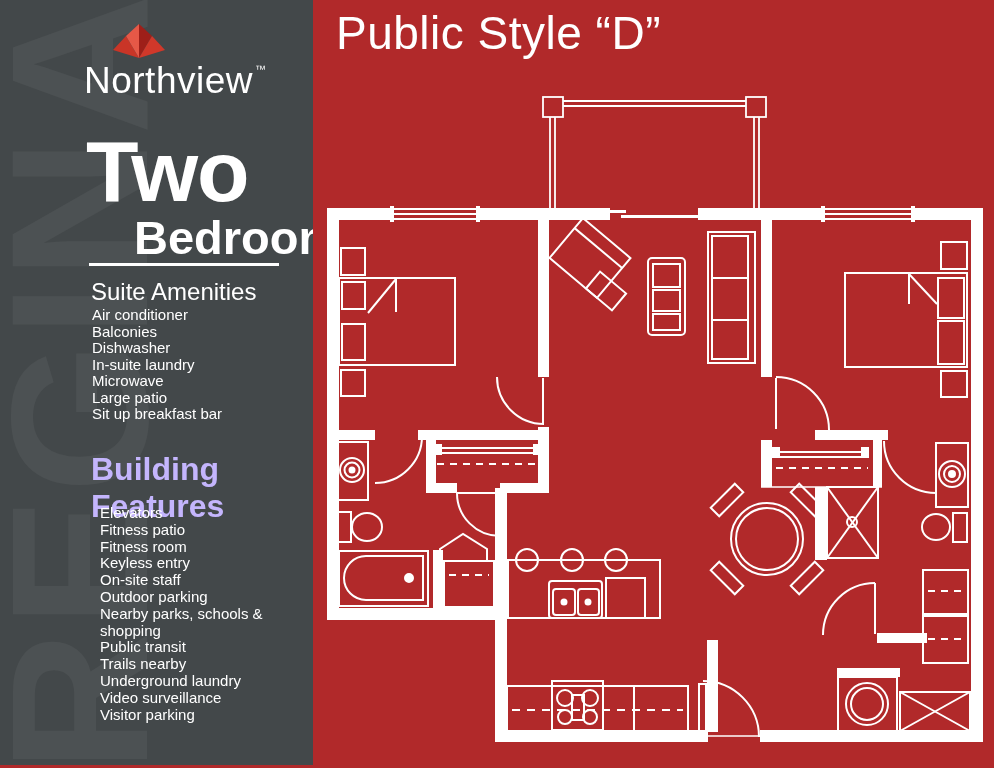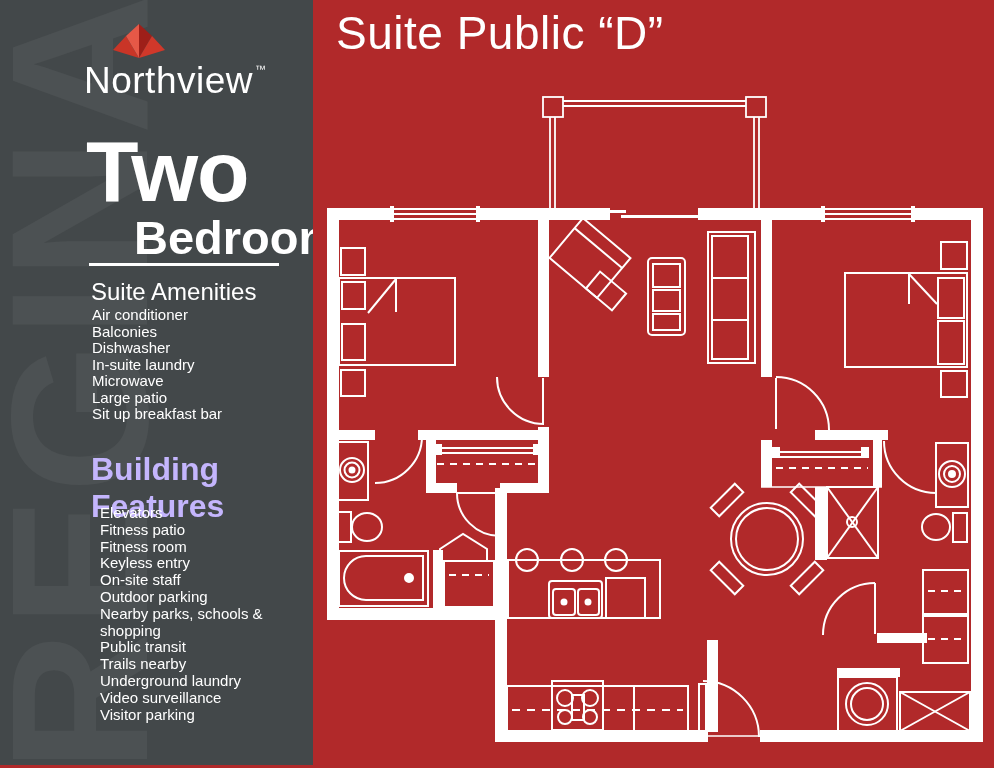--- a/index.html
+++ b/index.html
@@ -101,21 +101,21 @@
       <li>Outdoor parking</li>
       <li>Nearby parks, schools &amp; shopping</li>
       <li>Public transit</li>
       <li>Trails nearby</li>
       <li>Underground laundry</li>
       <li>Video surveillance</li>
       <li>Visitor parking</li>
     </ul>
 </div>
 
-<div class="plan-title">Suite Public “D”</div>
+<div class="plan-title">Public Style “D”</div>
 
 <svg class="plan-svg" width="994" height="768" viewBox="0 0 994 768">
 
   <g fill="#ffffff" stroke="none">
     <rect x="327" y="208" width="65" height="12"></rect>
     <rect x="478" y="208" width="132" height="12"></rect>
     <rect x="698" y="208" width="125" height="12"></rect>
     <rect x="913" y="208" width="70" height="12"></rect>
     <rect x="327" y="208" width="12" height="412"></rect>
     <rect x="327" y="608" width="180" height="12"></rect>

